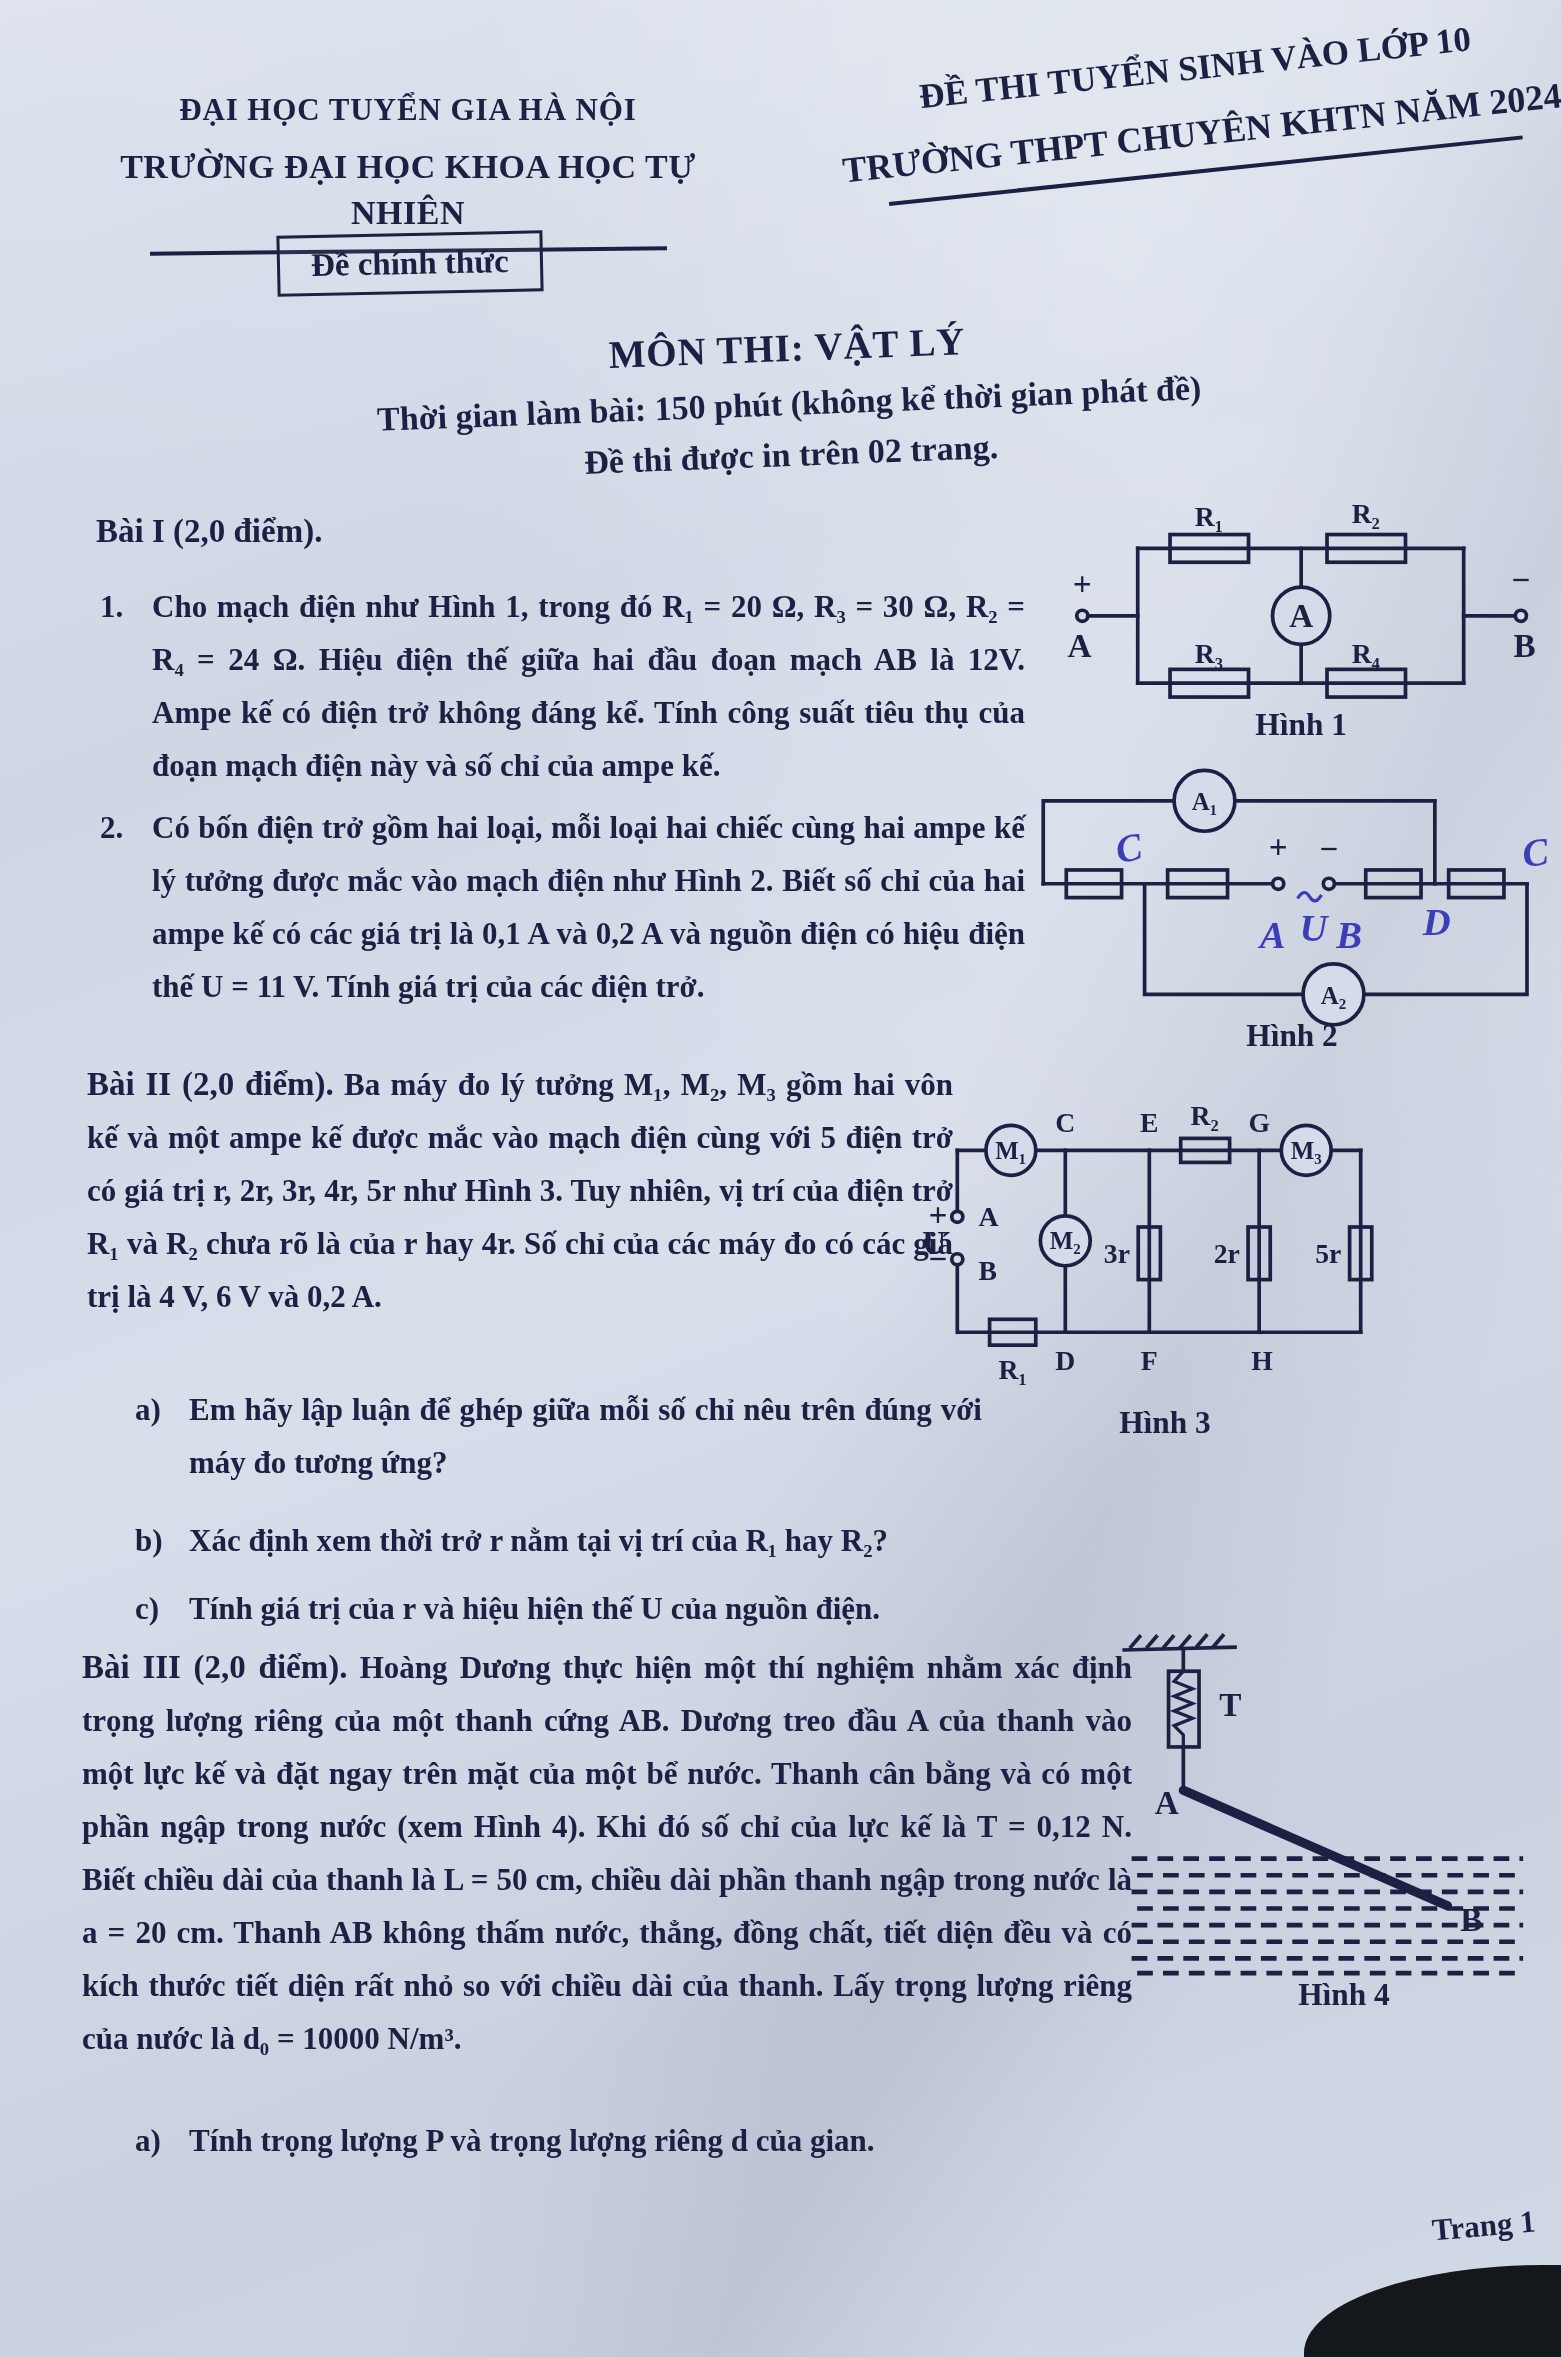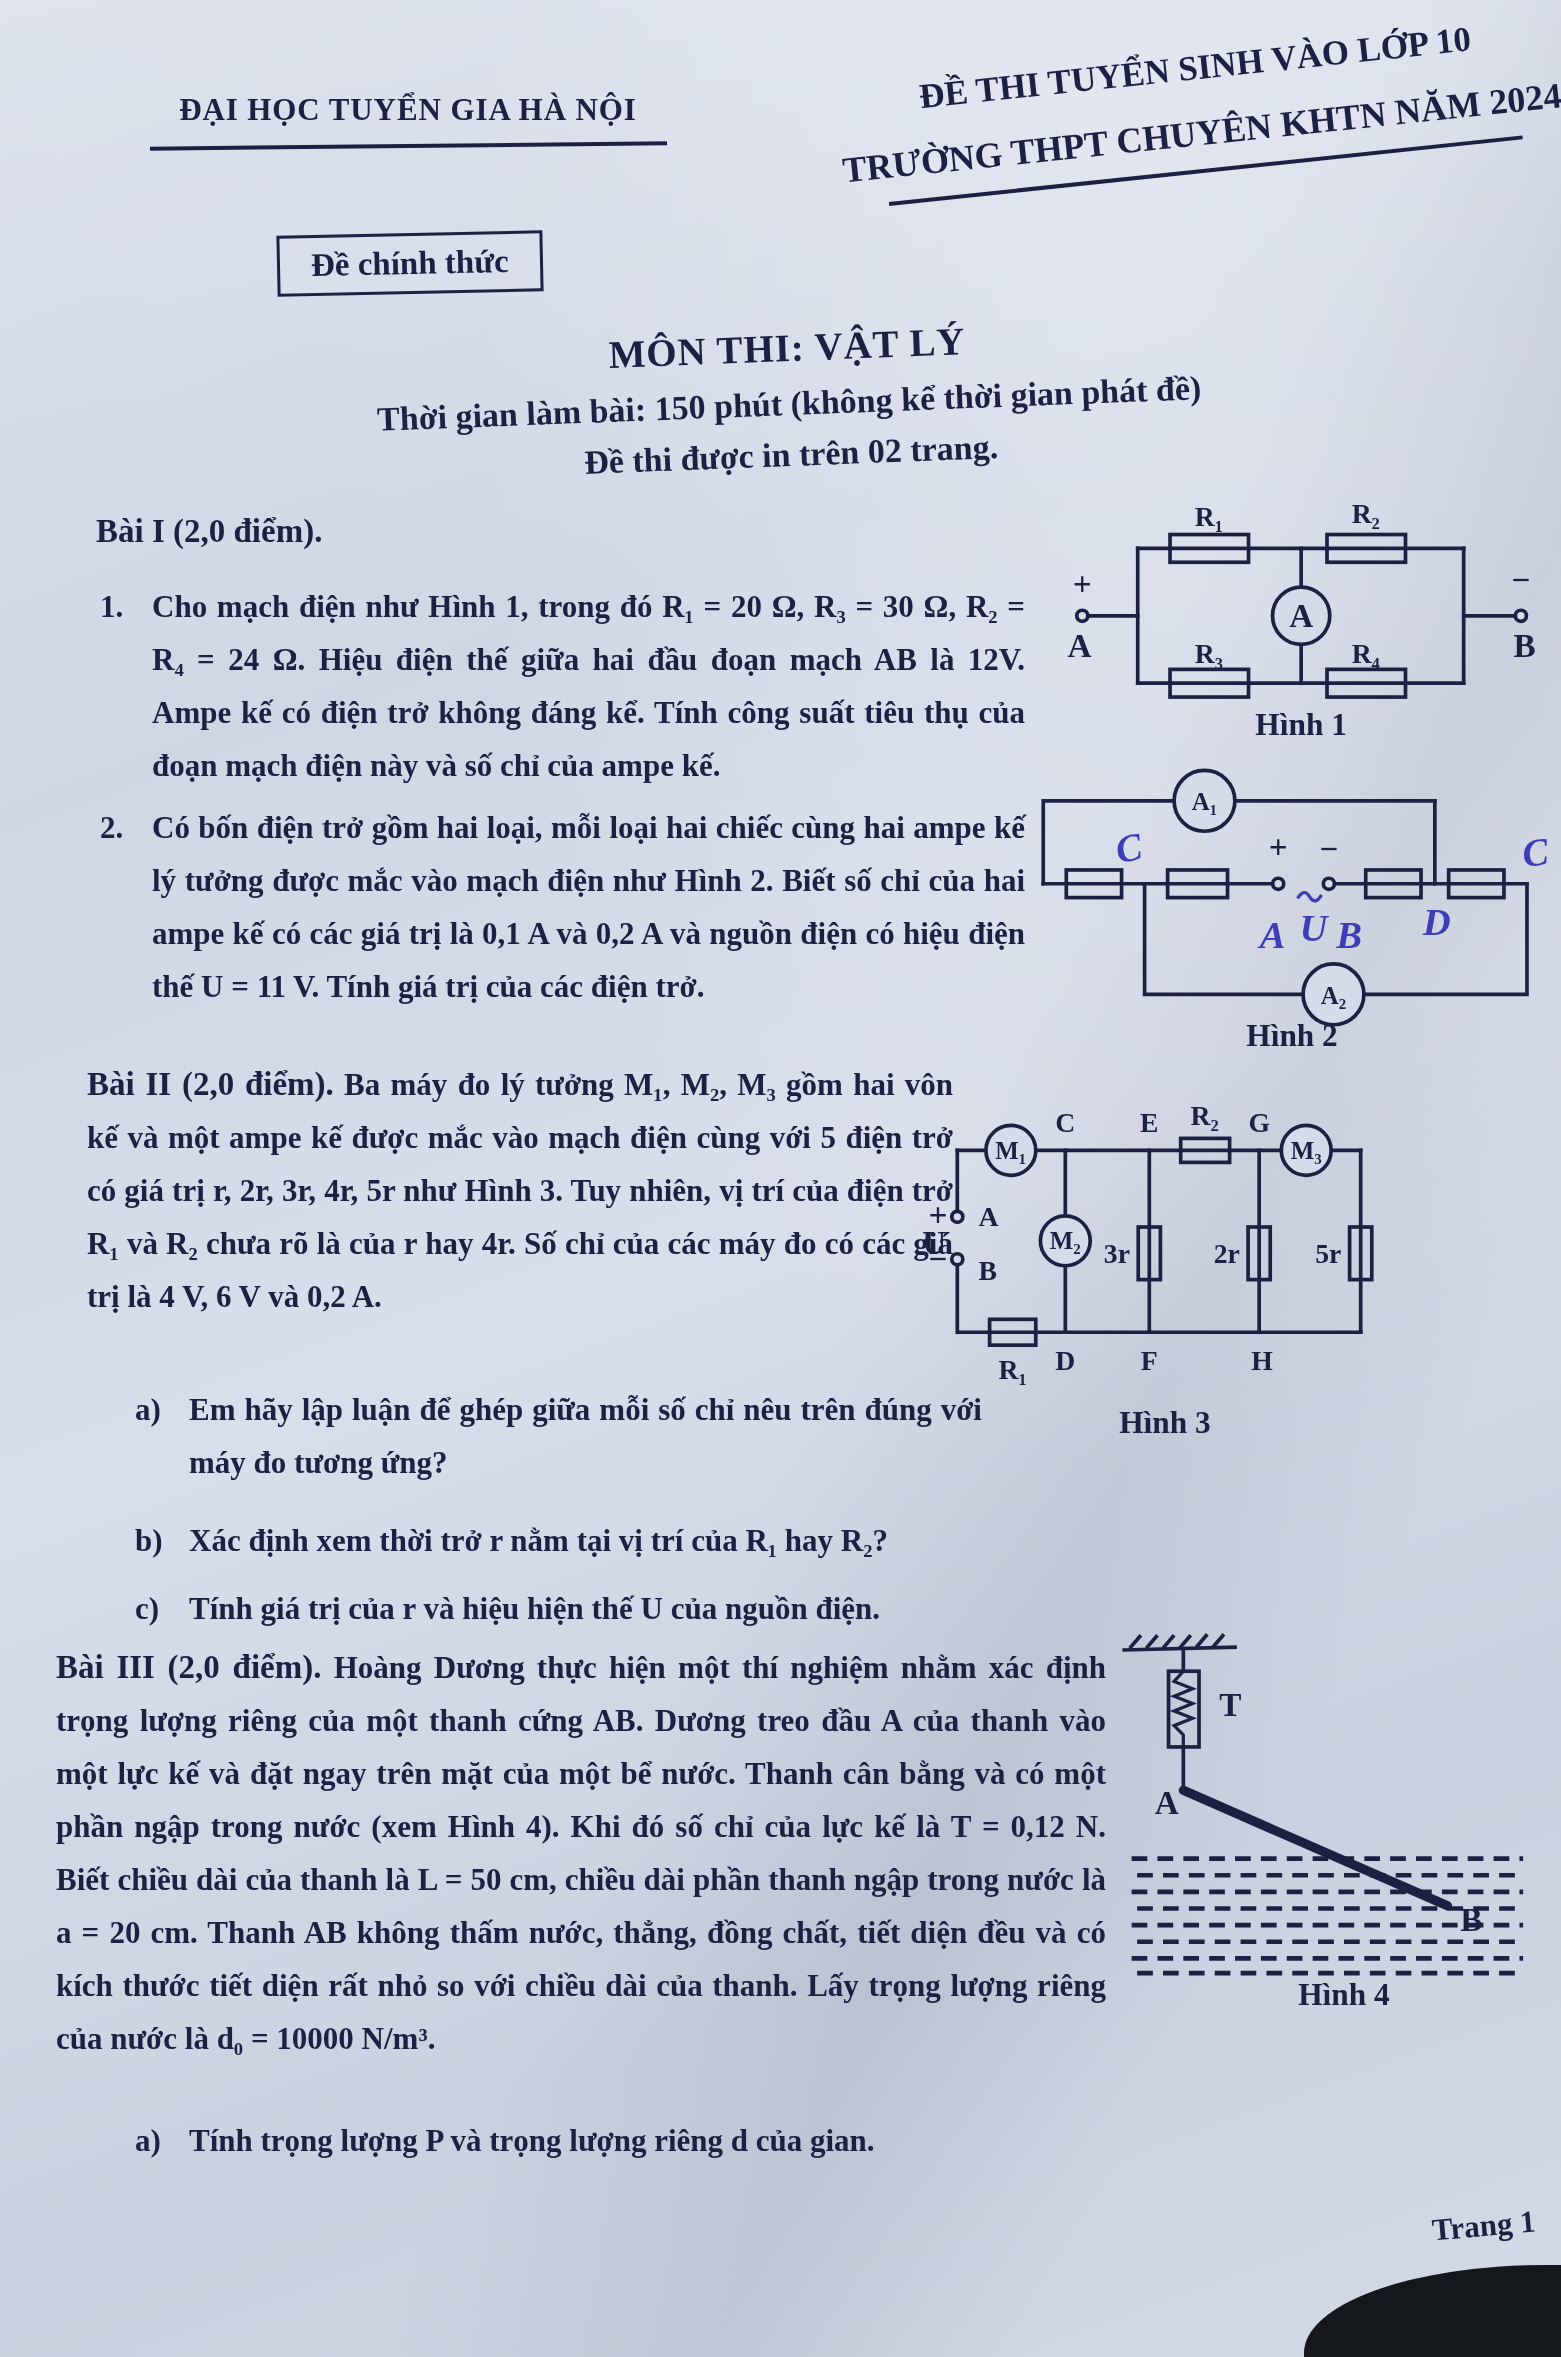--- a/index.html
+++ b/index.html
@@ -45,21 +45,21 @@
   .part{display:flex;}
   .part .plabel{flex:0 0 54px;font-size:31px;line-height:53px;}
   .part .ptext{flex:1;}
   .pos-bai1-heading{left:96px;top:513px;text-align:center;}
   .pos-item1{left:100px;top:580px;width:925px;}
   .pos-item2{left:100px;top:801px;width:925px;}
   .pos-bai2{left:87px;top:1058px;width:866px;}
   .pos-part-a{left:135px;top:1383px;width:847px;}
   .pos-part-b{left:135px;top:1514px;width:914px;}
   .pos-part-c{left:135px;top:1582px;width:914px;}
-  .pos-bai3{left:56px;top:1641px;width:1050px;}
+  .pos-bai3{left:82px;top:1641px;width:1050px;}
   .pos-bai3a{left:135px;top:2114px;width:932px;}
   .footer{left:1432px;top:2208px;font-size:31px;transform:rotate(-5deg);}
   
   svg{position:absolute;overflow:visible;}
   svg text{font-family:"Liberation Serif","DejaVu Serif",serif;font-weight:bold;fill:var(--ink);}
   .wire{stroke:var(--ink);stroke-width:4;fill:none;stroke-linecap:square;}
   .thick{stroke-width:10;stroke-linecap:round;}
   .box{stroke:var(--ink);stroke-width:4;fill:none;}
   .meter{stroke:var(--ink);stroke-width:4;fill:var(--paper-fill);}
   .node{stroke:var(--ink);stroke-width:4;fill:var(--paper-fill);}
@@ -74,20 +74,21 @@
   .table-corner{right:0;bottom:0;width:258px;height:92px;background:#14171c;
     border-top-left-radius:240px 88px;}
 </style>
 </head>
 <body>
 
 <div class="sheen"></div>
 
 <div class="abs hdr-left">
   <div class="l1">ĐẠI HỌC TUYỂN GIA HÀ NỘI</div>
+  <div class="l2">TRƯỜNG ĐẠI HỌC KHOA HỌC TỰ NHIÊN</div>
   <div class="rule"></div>
 </div>
 
 <div class="abs hdr-right">
   <div class="l1">ĐỀ THI TUYỂN SINH VÀO LỚP 10</div>
   <div class="l2">TRƯỜNG THPT CHUYÊN KHTN NĂM 2024</div>
   <div class="rule"></div>
 </div>
 
 <div class="abs official">Đề chính thức</div>

